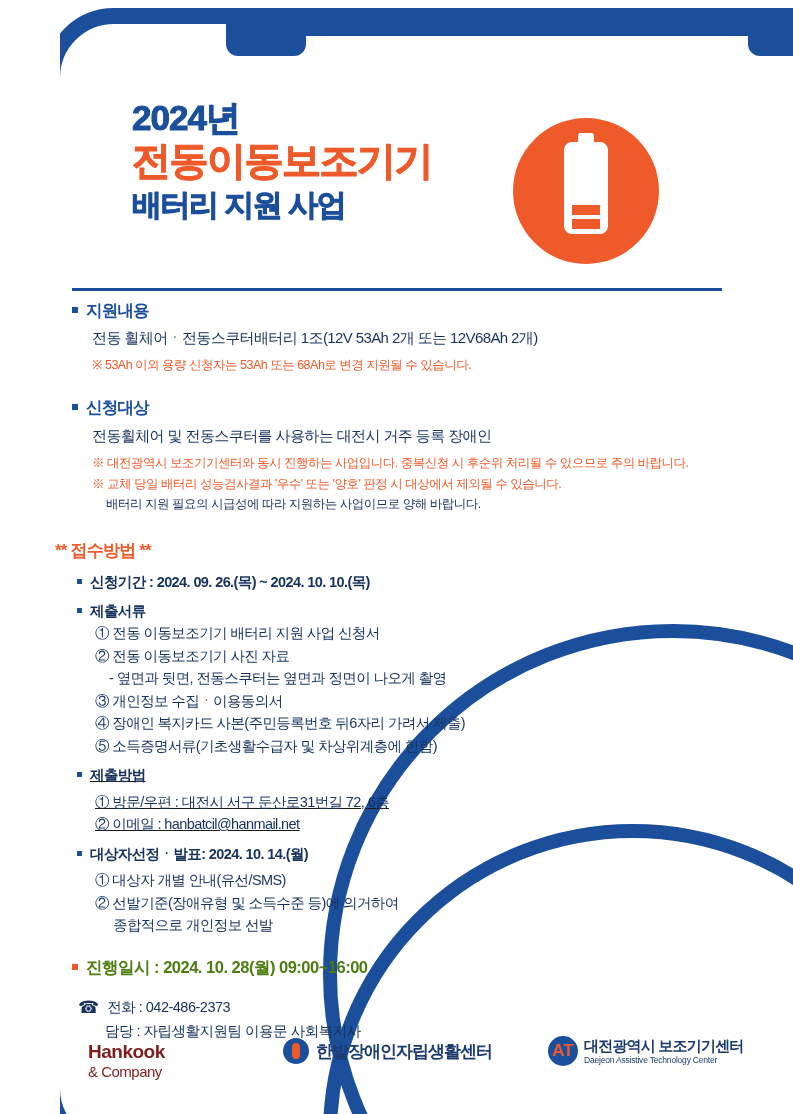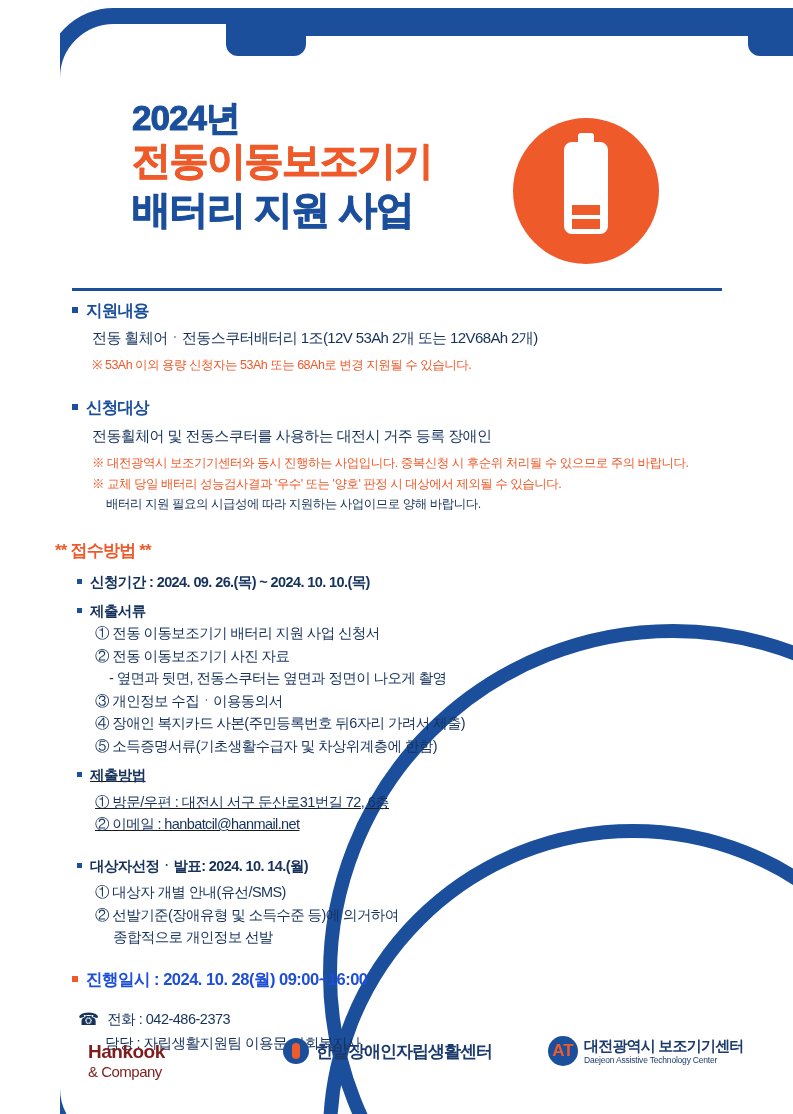--- a/index.html
+++ b/index.html
@@ -87,21 +87,21 @@
     font-size: 35px; font-weight: bold; color:#1b4f9c;
     letter-spacing: -1px; line-height: 1.05;
     -webkit-text-stroke: 1px #1b4f9c;
   }
   .t-main {
     font-size: 39px; font-weight: bold; color:#ef5a2a;
     letter-spacing: -1.5px; line-height: 1.25;
     -webkit-text-stroke: 1px #ef5a2a;
   }
   .t-sub {
-    font-size: 39px; font-weight: bold; color:#1b4f9c;
+    font-size: 30px; font-weight: bold; color:#1b4f9c;
     letter-spacing: -1.5px; line-height: 1.25;
     -webkit-text-stroke: 1px #1b4f9c;
   }
 
   
   .bubble {
     position:absolute; left: 513px; top: 118px;
     width: 146px; height: 146px; border-radius: 50%;
     background:#ef5a2a;
   }
@@ -145,21 +145,21 @@
   .note-blue { color:#16325c; }
 
   .hdr-orange {
     font-size: 17px; font-weight:bold; color:#ef5a2a; letter-spacing:-0.8px;
   }
 
   .li { font-size: 14.5px; color:#16325c; letter-spacing:-0.6px; line-height:1.55; font-weight:bold;}
   .li-n { font-weight: normal; }
 
   .final {
-    font-size: 16.5px; font-weight:bold; color:#1d4ed8; letter-spacing:-0.5px;
+    font-size: 16.5px; font-weight:bold; color:#4d7c0f; letter-spacing:-0.5px;
   }
 
   .tel { font-size: 14.5px; color:#16325c; letter-spacing:-0.5px; }
 
   
   .footer { position:absolute; left:0; top: 1028px; width: 793px; height: 80px; }
   .logo-hankook { position:absolute; left: 88px; top: 13px; color:#7f1d1d; }
   .logo-hankook .l1 { font-size: 19px; font-weight: bold; letter-spacing:-0.5px; }
   .logo-hankook .l2 { font-size: 15px; letter-spacing:-0.5px; }
   .logo-center { position:absolute; left: 283px; top: 10px; display:flex; align-items:center; gap:7px;}
@@ -246,21 +246,21 @@
       </div>
 
       <div style="padding-left:22px; margin-top:7px;text-decoration:underline;">
         <div class="li">
           <span class="sq" style="width:5px;height:5px;"></span><span>제출방법</span>
         </div>
         <div class="li li-n" style="padding-left:18px; margin-top:4px;">① 방문/우편 : 대전시 서구 둔산로31번길 72, 6층</div>
         <div class="li li-n" style="padding-left:18px;">② 이메일 : hanbatcil@hanmail.net</div>
       </div>
 
-      <div style="padding-left:22px; margin-top:19px;">
+      <div style="padding-left:22px; margin-top:7px;">
         <div class="li">
           <span class="sq" style="width:5px;height:5px;"></span><span>대상자선정ㆍ발표: 2024. 10. 14.(월)</span>
         </div>
         <div class="li li-n" style="padding-left:18px; margin-top:4px;">① 대상자 개별 안내(유선/SMS)</div>
         <div class="li li-n" style="padding-left:18px;">② 선발기준(장애유형 및 소득수준 등)에 의거하여</div>
         <div class="li li-n" style="padding-left:36px;">종합적으로 개인정보 선발</div>
       </div>
     </div>
 
     <div style="padding-left:72px; margin-top:20px;">

